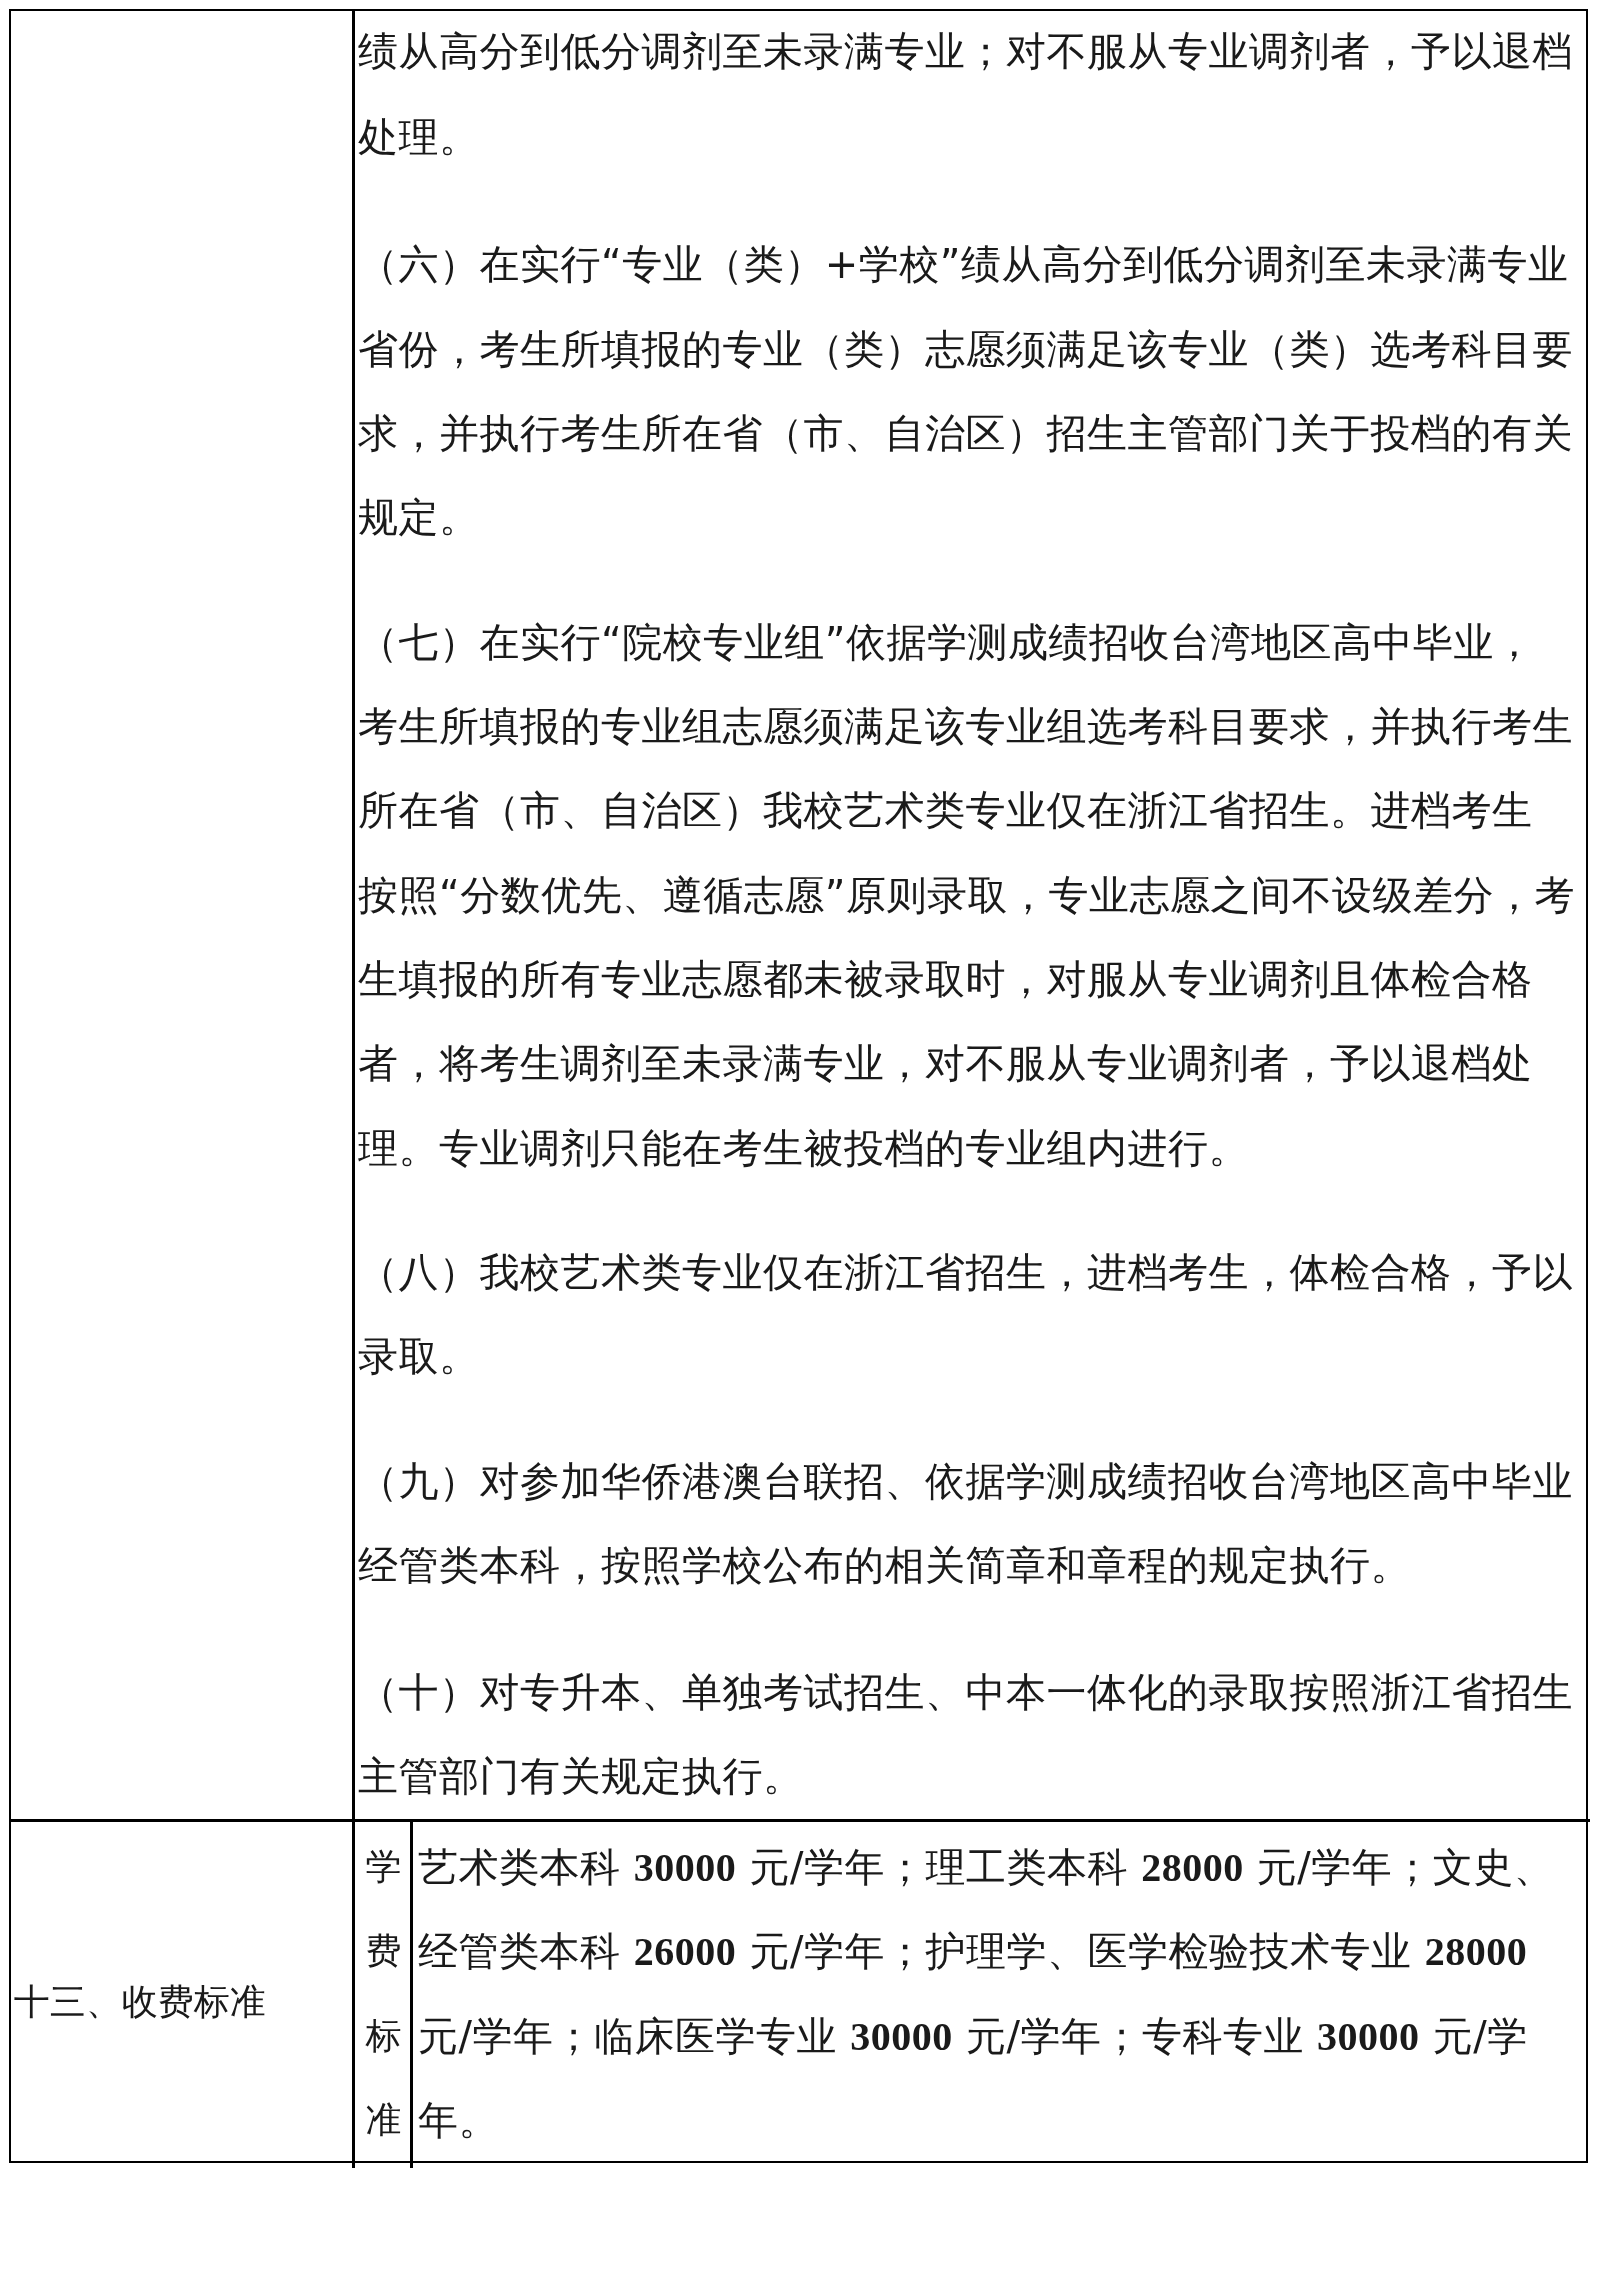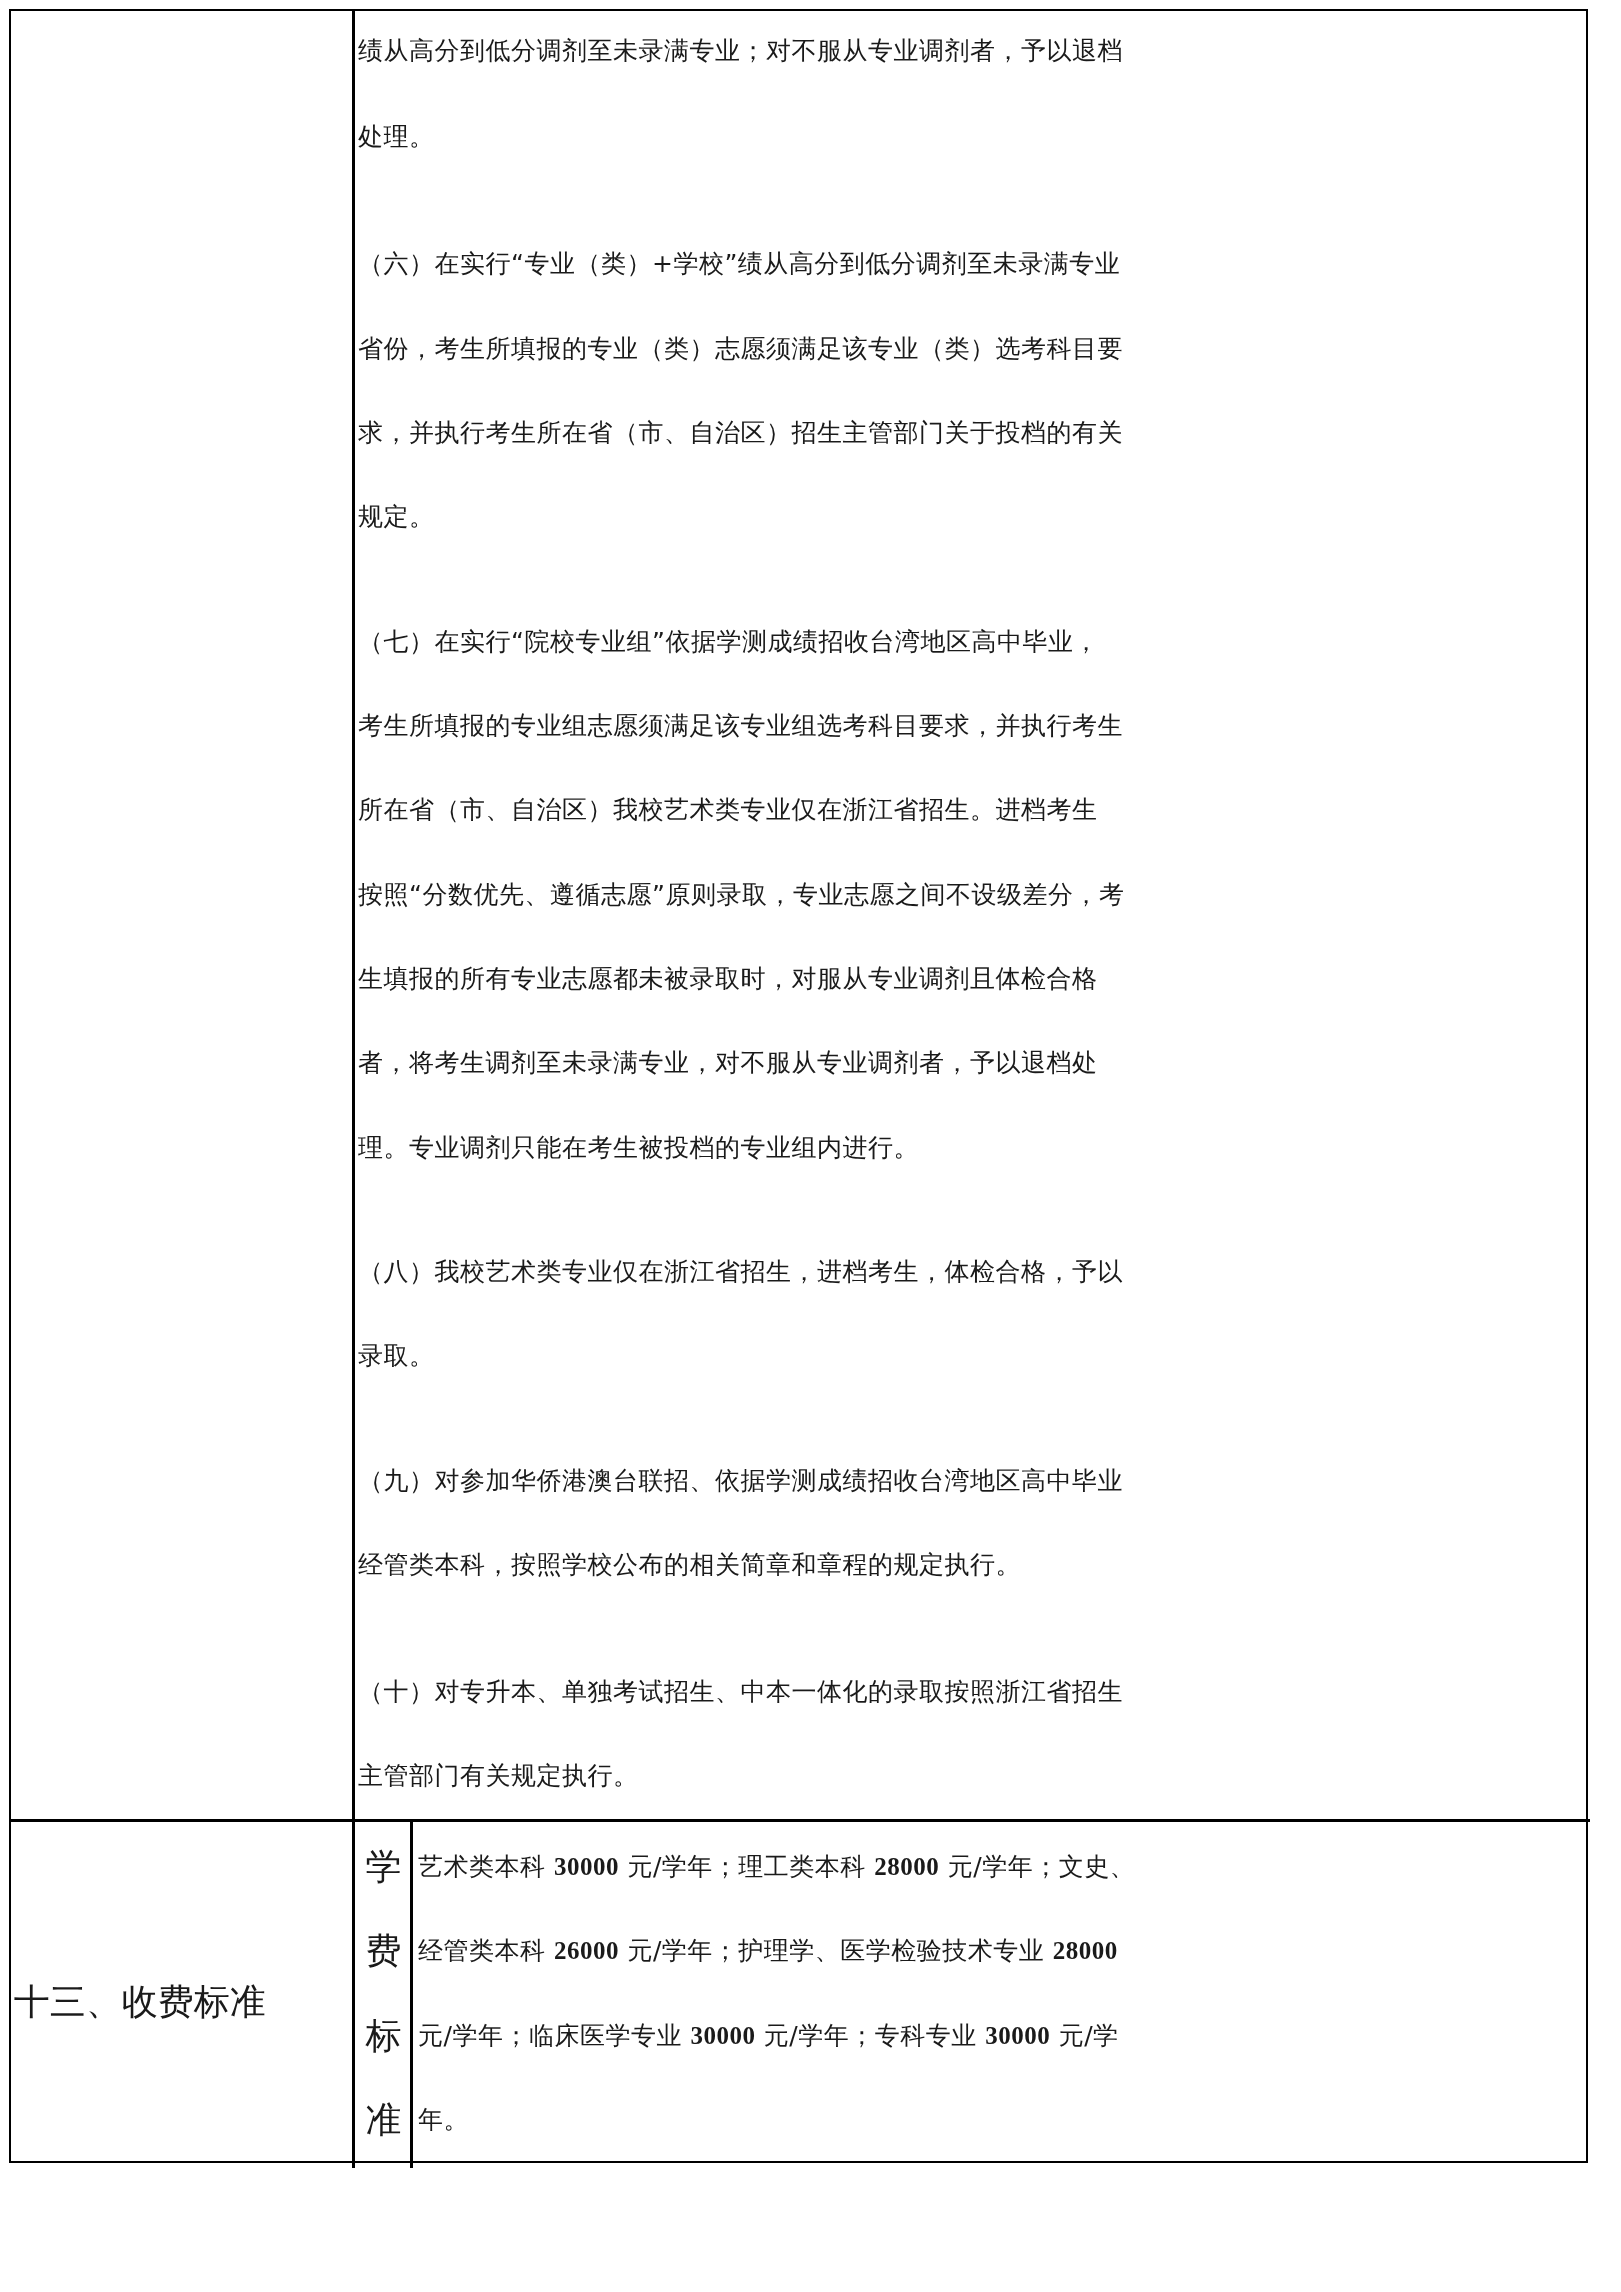--- a/index.html
+++ b/index.html
@@ -3,21 +3,21 @@
 <meta charset="utf-8">
 <style>
   html, body { margin: 0; padding: 0; background: #ffffff; }
   body { width: 1621px; height: 2293px; position: relative; overflow: hidden;
          font-family: "DejaVu Sans", "Liberation Sans", sans-serif; color: #1a1a1a; }
   .table { position: absolute; left: 8.8px; top: 8.8px; width: 1575px; height: 2150px;
            border: 2.9px solid #000; box-sizing: content-box; }
   .vline { position: absolute; width: 2.9px; background: #000; }
   .hline { position: absolute; height: 2.9px; background: #000; }
   .line { position: absolute; left: 358px; height: 84px; line-height: 84px;
-          font-size: 25px; white-space: nowrap; letter-spacing: 0.5px; }
+          font-size: 40px; white-space: nowrap; letter-spacing: 0.5px; }
   .fee-line { left: 418px; }
   .num { font-family: Liberation Serif, serif; font-weight: bold; }
   .vchar { position: absolute; left: 357px; width: 53px; height: 84px; line-height: 84px;
            font-size: 36px; text-align: center; }
   .row-label { position: absolute; left: 13.7px; top: 1960px; height: 84px; line-height: 84px;
                font-size: 36px; white-space: nowrap; text-align: right; }
 </style>
 </head>
 <body>
 

